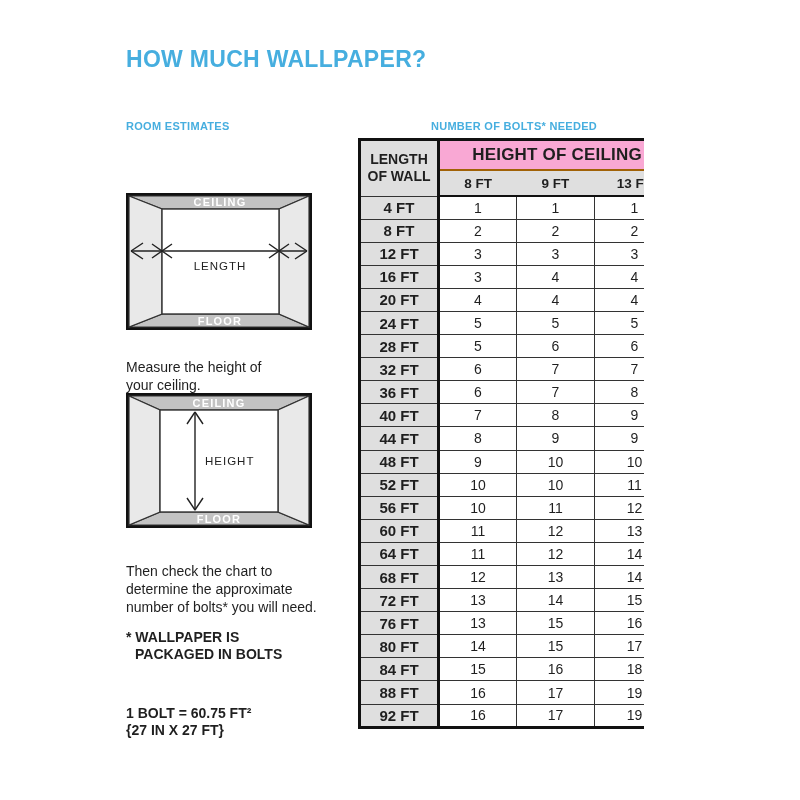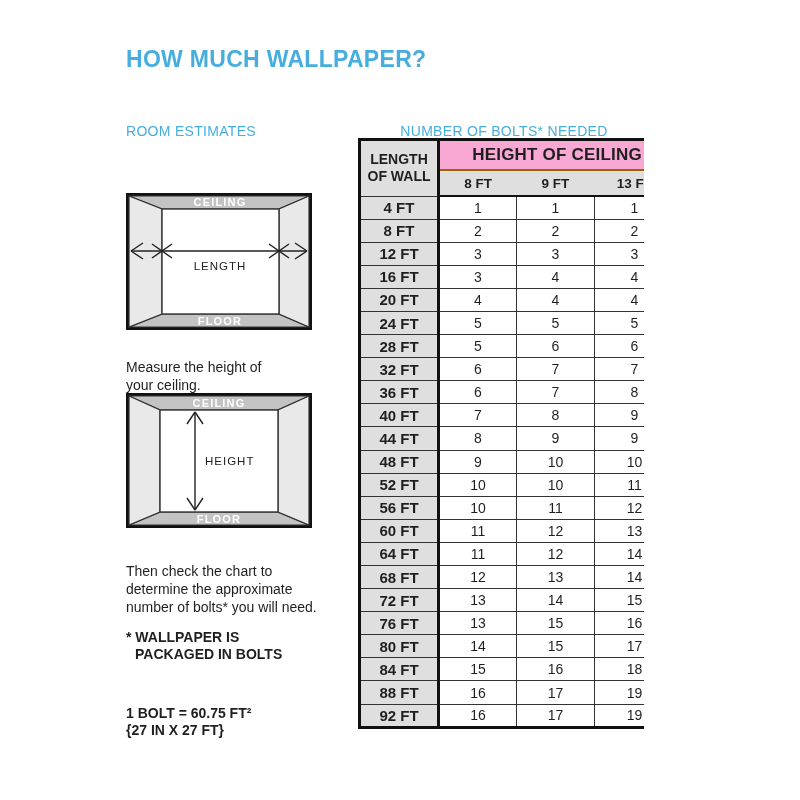--- a/index.html
+++ b/index.html
@@ -6,24 +6,24 @@
   .page {
     position:relative; width:644px; height:800px; background:#ffffff;
     font-family:"Liberation Sans", sans-serif; color:#1f1f1f; overflow:hidden;
   }
   .accent { color:#46AEDF; }
   .page-title {
     position:absolute; left:126px; top:31px;
     font-size:23px; font-weight:700; letter-spacing:0.3px;
   }
   .section-heading {
-    position:absolute; font-size:14px; font-weight:400; letter-spacing:0.3px;
+    position:absolute; font-size:11px; font-weight:700; letter-spacing:0.3px;
   }
   .room-heading { left:126px; top:111px; }
-  .table-title { left:346px; top:111px; width:316px; text-align:center; }
+  .table-title { left:356px; top:111px; width:316px; text-align:center; }
   .step {
     position:absolute; left:126px; width:230px;
     font-size:14px; line-height:18px; white-space:pre-line;
   }
   .step1 { top:139px; }
   .step2 { top:344px; }
   .step3 { top:548px; }
   .diagram { position:absolute; left:126px; }
   .diagram1 { top:193px; }
   .diagram2 { top:393px; }

